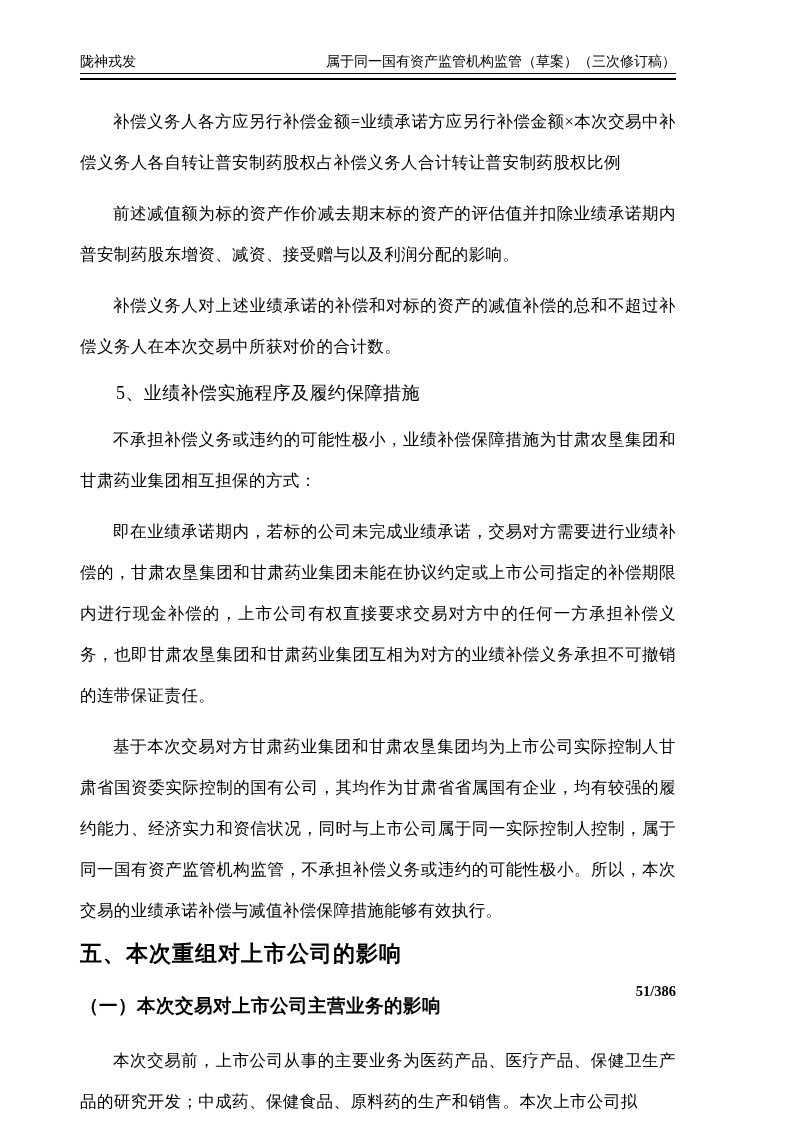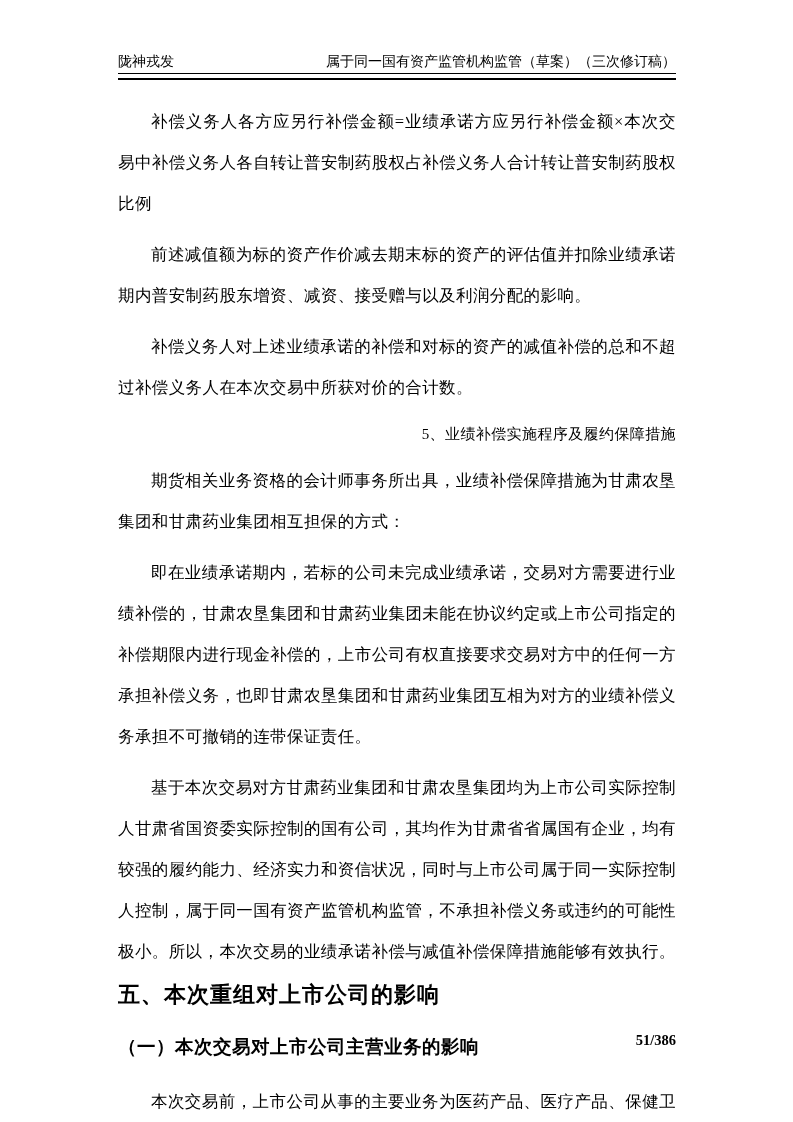--- a/index.html
+++ b/index.html
@@ -8,21 +8,21 @@
     background: #ffffff;
   }
   .page {
     position: relative;
     width: 793px;
     height: 1122px;
     margin: 0 auto;
     background: #ffffff;
     color: #000000;
     box-sizing: border-box;
-    padding: 52px 117px 0 118px;
+    padding: 52px 117px 0 80px;
     font-family: "Liberation Serif", "DejaVu Serif", serif;
     overflow: hidden;
   }
   .header-row {
     display: flex;
     justify-content: space-between;
     align-items: flex-end;
     font-size: 14px;
     line-height: 20px;
     border-bottom: 1px solid #000;
@@ -38,27 +38,26 @@
   }
   .para {
     font-size: 16.5px;
     line-height: 41px;
     margin: 4px 0 10px 0;
     text-indent: 2em;
     text-align: justify;
     letter-spacing: 0.4px;
   }
   .sub-heading {
-    font-size: 15px;
+    font-size: 18px;
     font-weight: 400;
     line-height: 32px;
     margin: 2px 0 10px 0;
     text-indent: 2em;
     letter-spacing: 0.4px;
-    text-align: right;
   }
   .h1 {
     font-family: Liberation Mono, monospace;
     font-size: 22px;
     font-weight: 700;
     line-height: 30px;
     margin: 10px 0 0 0;
     letter-spacing: 1px;
   }
   .h2 {
@@ -67,21 +66,21 @@
     font-weight: 700;
     line-height: 26px;
     margin: 22px 0 0 0;
     letter-spacing: 0.5px;
   }
   .h2 + .para {
     margin-top: 21px;
   }
   .page-footer {
     position: absolute;
-    top: 1032px;
+    top: 983px;
     right: 117px;
     font-size: 14.5px;
     font-weight: 700;
     font-family: "Liberation Serif", "DejaVu Serif", serif;
   }
 </style>
 </head>
 <body>
 
 <div class="page">
@@ -92,21 +91,21 @@
       <span>属于同一国有资产监管机构监管（草案）（三次修订稿）</span>
     </div>
     <div class="header-rule"></div>
   </div>
 
   <div class="content">
     <p class="para">补偿义务人各方应另行补偿金额=业绩承诺方应另行补偿金额×本次交易中补偿义务人各自转让普安制药股权占补偿义务人合计转让普安制药股权比例</p>
     <p class="para">前述减值额为标的资产作价减去期末标的资产的评估值并扣除业绩承诺期内普安制药股东增资、减资、接受赠与以及利润分配的影响。</p>
     <p class="para">补偿义务人对上述业绩承诺的补偿和对标的资产的减值补偿的总和不超过补偿义务人在本次交易中所获对价的合计数。</p>
     <p class="sub-heading">5、业绩补偿实施程序及履约保障措施</p>
-    <p class="para">期货相关业务资格的会计师事务所出具，业绩补偿保障措施为甘肃农垦集团和甘肃药业集团相互担保的方式：</p>
+    <p class="para">不承担补偿义务或违约的可能性极小，业绩补偿保障措施为甘肃农垦集团和甘肃药业集团相互担保的方式：</p>
     <p class="para">即在业绩承诺期内，若标的公司未完成业绩承诺，交易对方需要进行业绩补偿的，甘肃农垦集团和甘肃药业集团未能在协议约定或上市公司指定的补偿期限内进行现金补偿的，上市公司有权直接要求交易对方中的任何一方承担补偿义务，也即甘肃农垦集团和甘肃药业集团互相为对方的业绩补偿义务承担不可撤销的连带保证责任。</p>
     <p class="para">基于本次交易对方甘肃药业集团和甘肃农垦集团均为上市公司实际控制人甘肃省国资委实际控制的国有公司，其均作为甘肃省省属国有企业，均有较强的履约能力、经济实力和资信状况，同时与上市公司属于同一实际控制人控制，属于同一国有资产监管机构监管，不承担补偿义务或违约的可能性极小。所以，本次交易的业绩承诺补偿与减值补偿保障措施能够有效执行。</p>
     <h1 class="h1">五、本次重组对上市公司的影响</h1>
     <h2 class="h2">（一）本次交易对上市公司主营业务的影响</h2>
     <p class="para">本次交易前，上市公司从事的主要业务为医药产品、医疗产品、保健卫生产品的研究开发；中成药、保健食品、原料药的生产和销售。本次上市公司拟</p>
   </div>
 
   <div class="page-footer">
     <span>51/386</span>
   </div>

